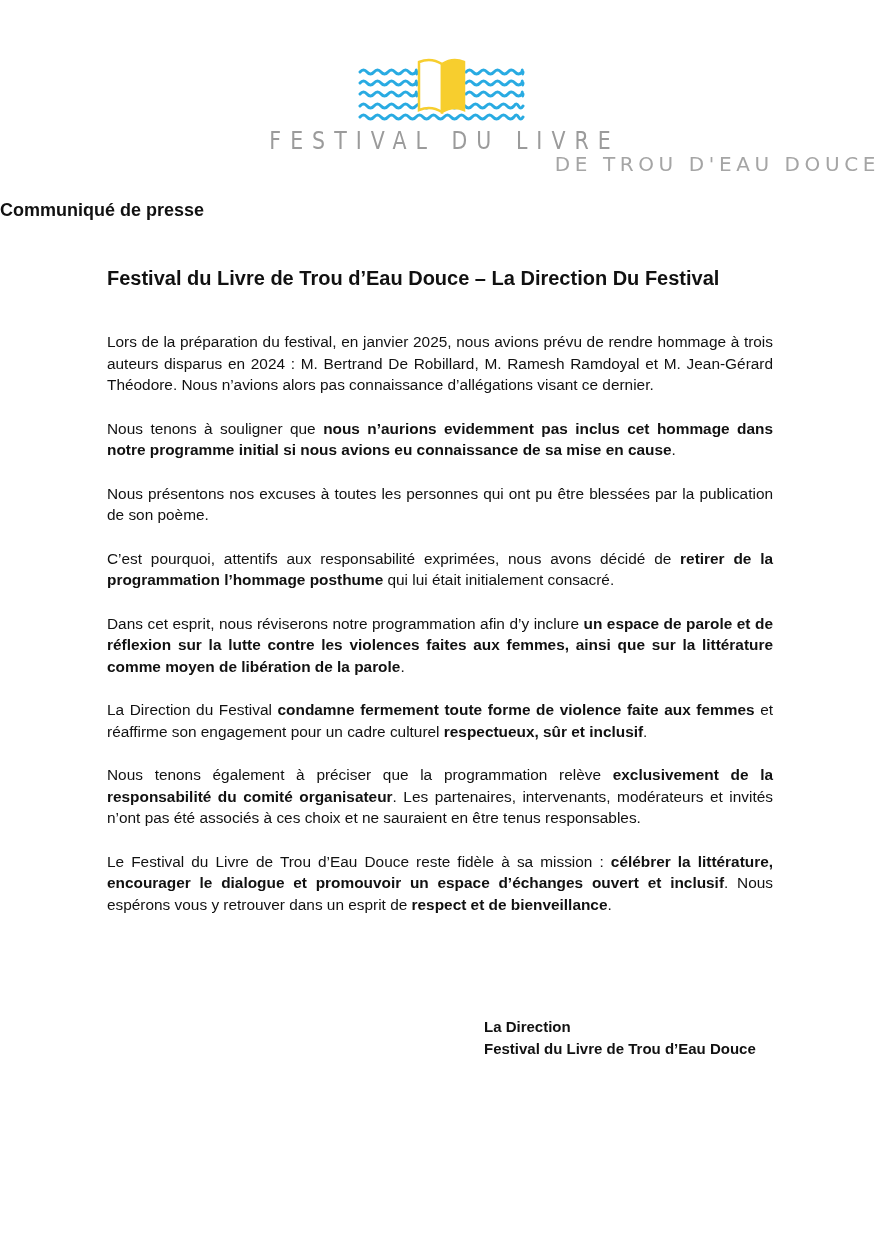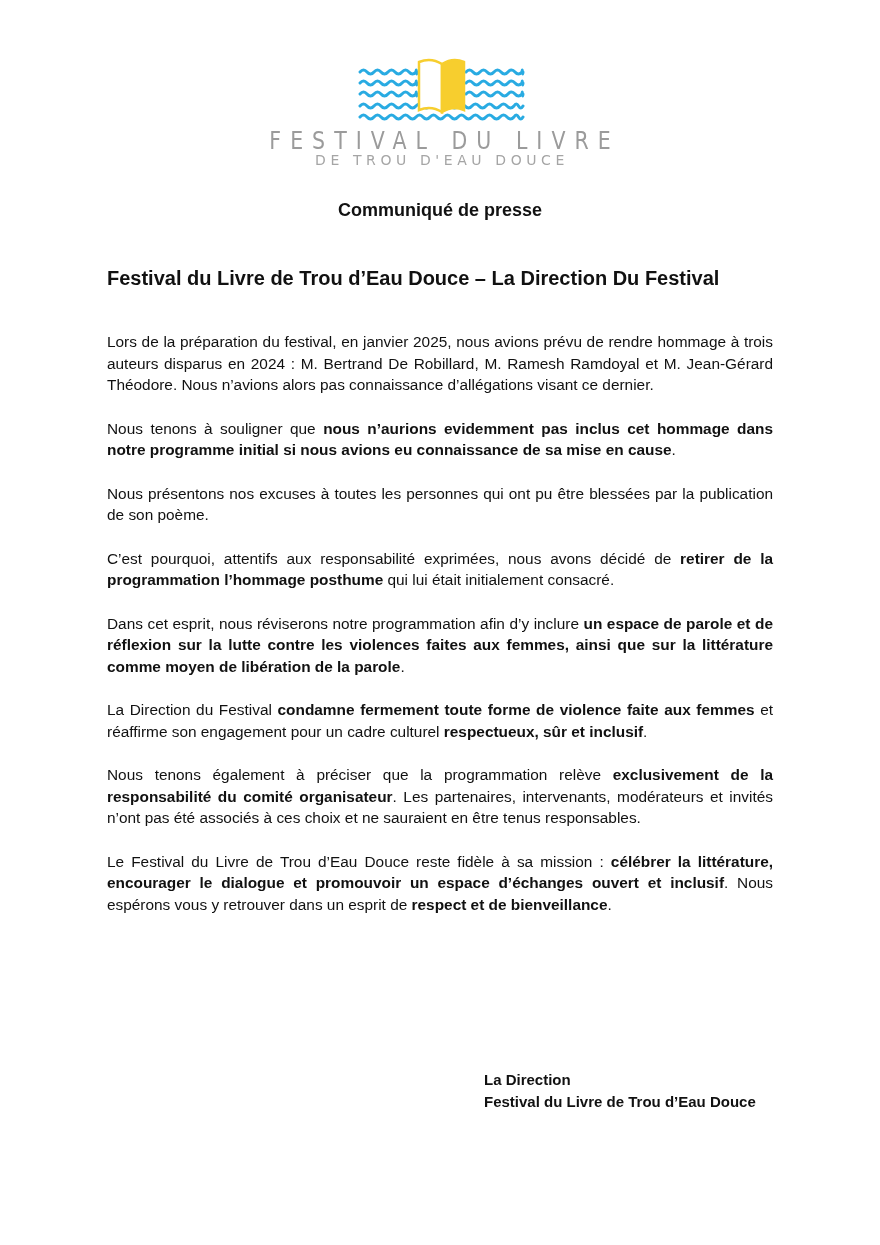--- a/index.html
+++ b/index.html
@@ -3,31 +3,31 @@
   <meta charset="utf-8">
   <style>
     html, body { margin: 0; padding: 0; background: #ffffff; }
     body { width: 880px; height: 1245px; position: relative; overflow: hidden;
       font-family: "Liberation Sans", sans-serif; color: #111111; }
     .logo { position: absolute; left: 0; top: 50px; width: 712px; height: 130px; }
     .logo svg { position: absolute; left: 355px; top: 6px; }
     .logo-line1 { position: absolute; left: 0; width: 880px; top: 76px; text-align: center;
       font-family: "DejaVu Sans", sans-serif; font-size: 25px; letter-spacing: 11px; color: #9b9b9b;
       font-weight: normal; transform: scaleX(0.82); transform-origin: 440px 0; padding-left: 11px; box-sizing: border-box; }
-    .logo-line2 { position: absolute; left: 0; width: 880px; top: 102px; text-align: center;
-      font-family: "DejaVu Sans", sans-serif; font-size: 14px; letter-spacing: 4.6px; color: #a5a5a5;
+    .logo-line2 { position: absolute; left: 0; width: 880px; top: 102px; text-align: right;
+      font-family: "DejaVu Sans", sans-serif; font-size: 20px; letter-spacing: 4.6px; color: #a5a5a5;
       padding-left: 4px; box-sizing: border-box; }
-    .title { position: absolute; left: 0; width: 880px; top: 200px; text-align: center;
+    .title { position: absolute; left: 0; width: 880px; top: 200px; text-align: left;
       font-size: 18px; font-weight: bold; }
     .subject { position: absolute; left: 107px; top: 267px; font-size: 20px; font-weight: bold; }
     .body { position: absolute; left: 107px; top: 331px; width: 666px; font-size: 15.4px; line-height: 21.5px; }
     .body p { margin: 0 0 22px 0; text-align: justify; }
     .body p.date { margin-bottom: 22px; }
     .body b { font-weight: bold; }
-    .signature { position: absolute; left: 484px; top: 1069px; font-size: 15px; font-weight: bold; line-height: 21.5px; }
+    .signature { position: absolute; left: 484px; top: 1016px; font-size: 15px; font-weight: bold; line-height: 21.5px; }
   </style>
 </head>
 <body>
 
 <div class="logo">
   <svg width="170" height="70" viewBox="0 0 170 70">
     <g id="waves" fill="none" stroke-width="3" stroke-linecap="round" stroke="#29abe2">
         <path d="M5 16 Q8.5 12 12 16 Q15.5 20 19 16 Q22.5 12 26 16 Q29.5 20 33 16 Q36.5 12 40 16 Q43.5 20 47 16 Q50.5 12 54 16 Q57.5 20 61 16 Q61.25 12 61.5 16 Q61.75 20 62 16"></path>
         <path d="M111 16 Q114.5 12 118 16 Q121.5 20 125 16 Q128.5 12 132 16 Q135.5 20 139 16 Q142.5 12 146 16 Q149.5 20 153 16 Q156.5 12 160 16 Q163.5 20 167 16 Q167.25 12 167.5 16 Q167.75 20 168 16"></path>
         <path d="M5 27 Q8.5 23 12 27 Q15.5 31 19 27 Q22.5 23 26 27 Q29.5 31 33 27 Q36.5 23 40 27 Q43.5 31 47 27 Q50.5 23 54 27 Q57.5 31 61 27 Q61.25 23 61.5 27 Q61.75 31 62 27"></path>

